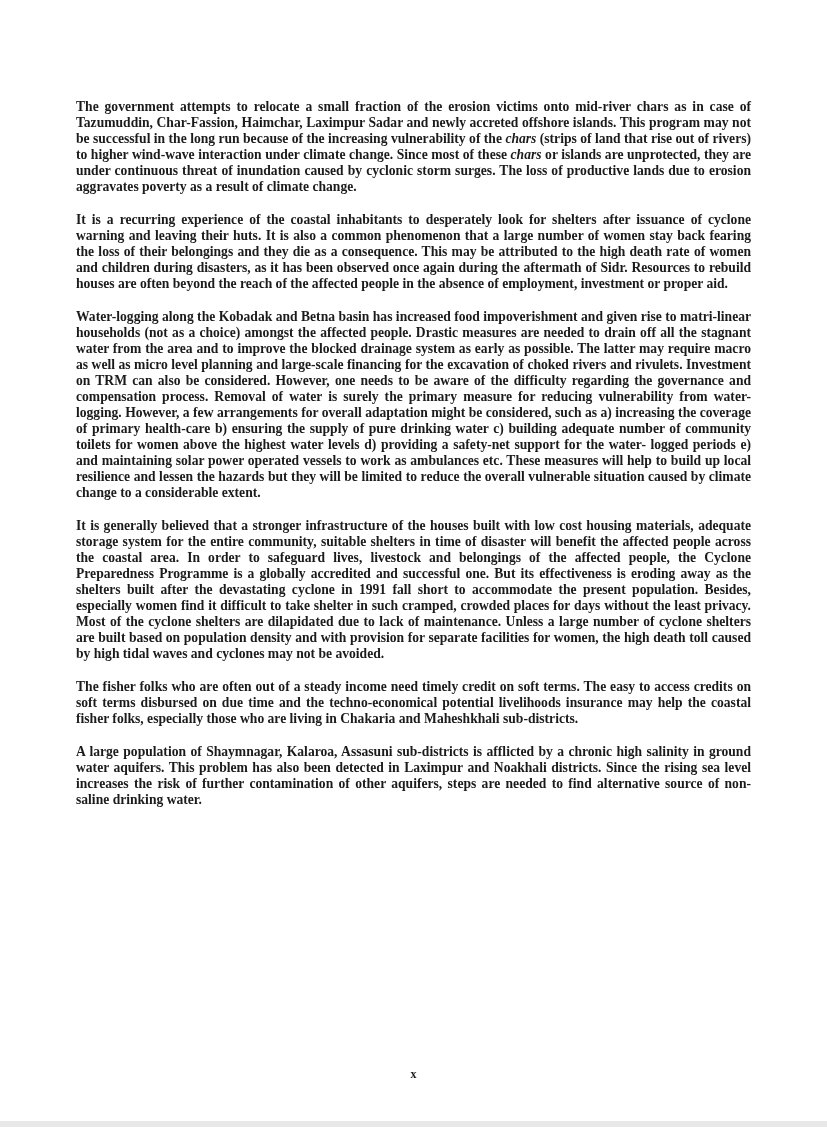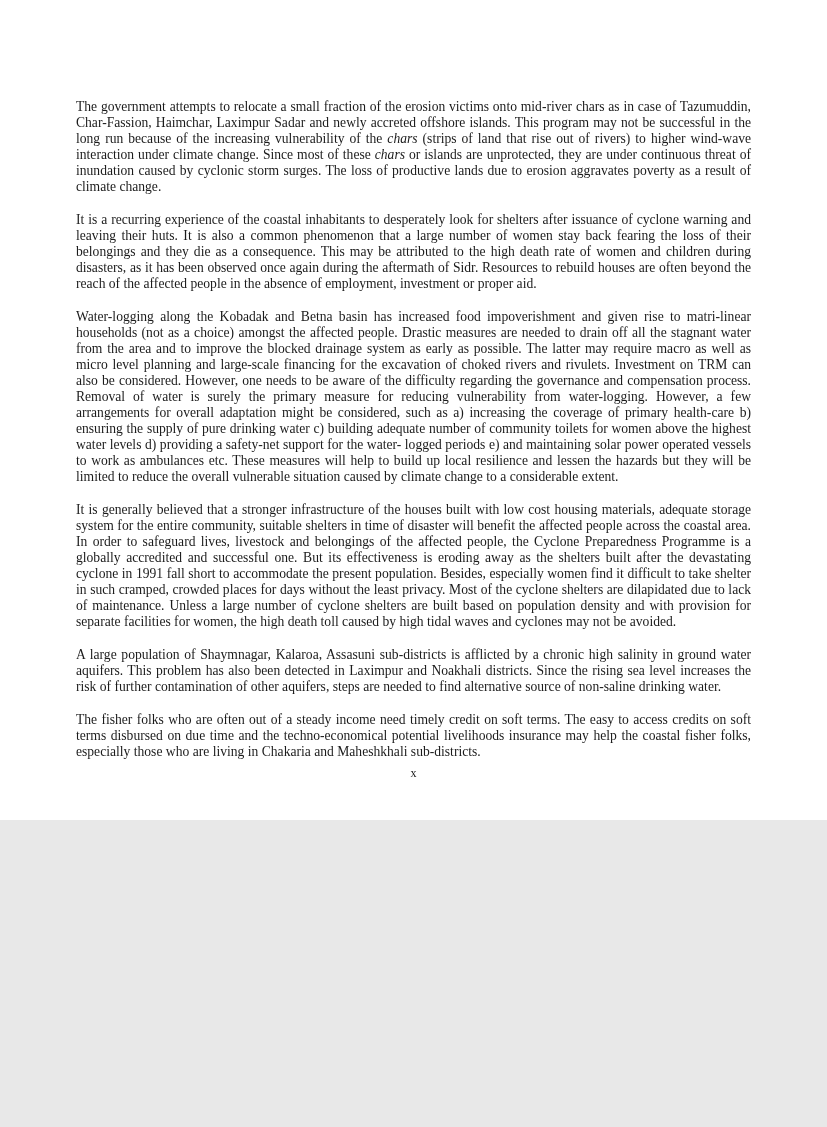--- a/index.html
+++ b/index.html
@@ -3,26 +3,27 @@
 <meta charset="utf-8">
 <style>
   html, body {
     margin: 0;
     padding: 0;
     background: #e8e8e8;
   }
   .page {
     position: relative;
     width: 827px;
-    height: 820px;
+    height: 1121px;
     margin: 0 auto;
     background: #ffffff;
     overflow: hidden;
     font-family: "Liberation Serif", "DejaVu Serif", serif;
     color: #1b1b1b;
+    font-weight: bold;
   }
   .content {
     position: absolute;
     left: 76px;
     right: 76px;
     top: 99px;
     text-align: justify;
     font-size: 13.6px;
     line-height: 16px;
   }
@@ -44,17 +45,17 @@
 </style>
 </head>
 <body>
 
 <div class="page">
   <div class="content" id="doc-body">
       <p><span>The government attempts to relocate a small fraction of the erosion victims onto mid-river chars as in case of Tazumuddin, Char-Fassion, Haimchar, Laximpur Sadar and newly accreted offshore islands. This program may not be successful in the long run because of the increasing vulnerability of the </span><em>chars</em><span> (strips of land that rise out of rivers) to higher wind-wave interaction under climate change. Since most of these </span><em>chars</em><span> or islands are unprotected, they are under continuous threat of inundation caused by cyclonic storm surges. The loss of productive lands due to erosion aggravates poverty as a result of climate change.</span></p>
       <p><span>It is a recurring experience of the coastal inhabitants to desperately look for shelters after issuance of cyclone warning and leaving their huts. It is also a common phenomenon that a large number of women stay back fearing the loss of their belongings and they die as a consequence. This may be attributed to the high death rate of women and children during disasters, as it has been observed once again during the aftermath of Sidr. Resources to rebuild houses are often beyond the reach of the affected people in the absence of employment, investment or proper aid.</span></p>
       <p><span>Water-logging along the Kobadak and Betna basin has increased food impoverishment and given rise to matri-linear households (not as a choice) amongst the affected people. Drastic measures are needed to drain off all the stagnant water from the area and to improve the blocked drainage system as early as possible. The latter may require macro as well as micro level planning and large-scale financing for the excavation of choked rivers and rivulets. Investment on TRM can also be considered. However, one needs to be aware of the difficulty regarding the governance and compensation process. Removal of water is surely the primary measure for reducing vulnerability from water-logging. However, a few arrangements for overall adaptation might be considered, such as a) increasing the coverage of primary health-care b) ensuring the supply of pure drinking water c) building adequate number of community toilets for women above the highest water levels d) providing a safety-net support for the water- logged periods e) and maintaining solar power operated vessels to work as ambulances etc. These measures will help to build up local resilience and lessen the hazards but they will be limited to reduce the overall vulnerable situation caused by climate change to a considerable extent.</span></p>
       <p><span>It is generally believed that a stronger infrastructure of the houses built with low cost housing materials, adequate storage system for the entire community, suitable shelters in time of disaster will benefit the affected people across the coastal area. In order to safeguard lives, livestock and belongings of the affected people, the Cyclone Preparedness Programme is a globally accredited and successful one. But its effectiveness is eroding away as the shelters built after the devastating cyclone in 1991 fall short to accommodate the present population. Besides, especially women find it difficult to take shelter in such cramped, crowded places for days without the least privacy. Most of the cyclone shelters are dilapidated due to lack of maintenance. Unless a large number of cyclone shelters are built based on population density and with provision for separate facilities for women, the high death toll caused by high tidal waves and cyclones may not be avoided.</span></p>
+      <p><span>The fisher folks who are often out of a steady income need timely credit on soft terms. The easy to access credits on soft terms disbursed on due time and the techno-economical potential livelihoods insurance may help the coastal fisher folks, especially those who are living in Chakaria and Maheshkhali sub-districts.</span></p>
       <p><span>A large population of Shaymnagar, Kalaroa, Assasuni sub-districts is afflicted by a chronic high salinity in ground water aquifers. This problem has also been detected in Laximpur and Noakhali districts. Since the rising sea level increases the risk of further contamination of other aquifers, steps are needed to find alternative source of non-saline drinking water.</span></p>
-      <p><span>The fisher folks who are often out of a steady income need timely credit on soft terms. The easy to access credits on soft terms disbursed on due time and the techno-economical potential livelihoods insurance may help the coastal fisher folks, especially those who are living in Chakaria and Maheshkhali sub-districts.</span></p>
     </div>
   <div class="footer">x</div>
 </div>
 
 </body></html>

